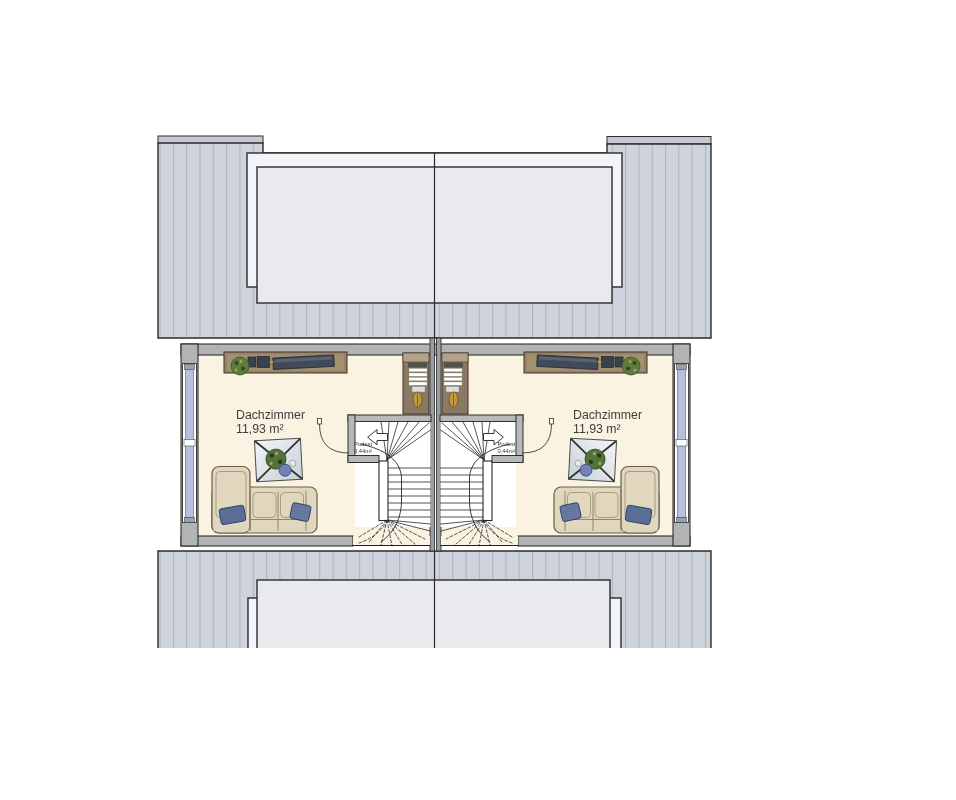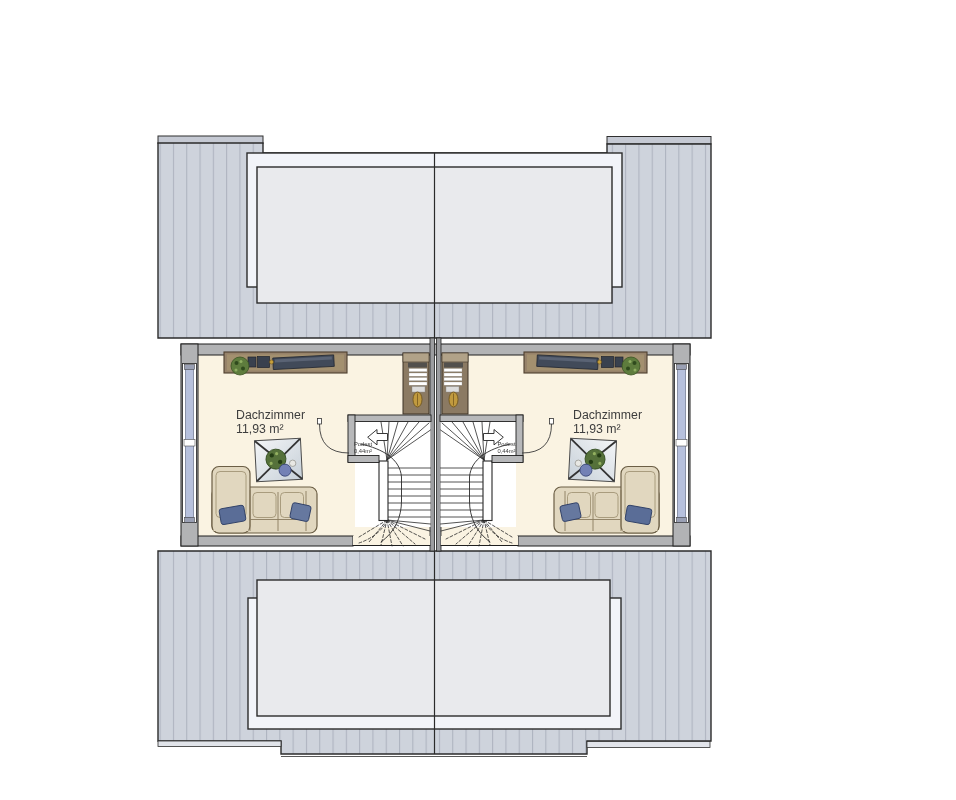--- a/index.html
+++ b/index.html
@@ -1,16 +1,16 @@
 <!DOCTYPE html>
 <html><head>
 <meta charset="utf-8">
 <style>
   html,body{margin:0;padding:0;background:#ffffff;}
-  .page{position:relative;width:956px;height:800px;background:#fff;overflow:hidden;
+  .page{position:relative;width:956px;height:648px;background:#fff;overflow:hidden;
         font-family:"Liberation Sans", sans-serif;}
   svg{position:absolute;left:0;top:0;}
   text{font-family:"Liberation Sans", sans-serif;}
   .room-label{font-size:12.3px;fill:#3d3d3d;}
   .podest-label{font-size:5.8px;fill:#3a3a3a;}
 </style>
 </head>
 <body>
 
 <div class="page">

